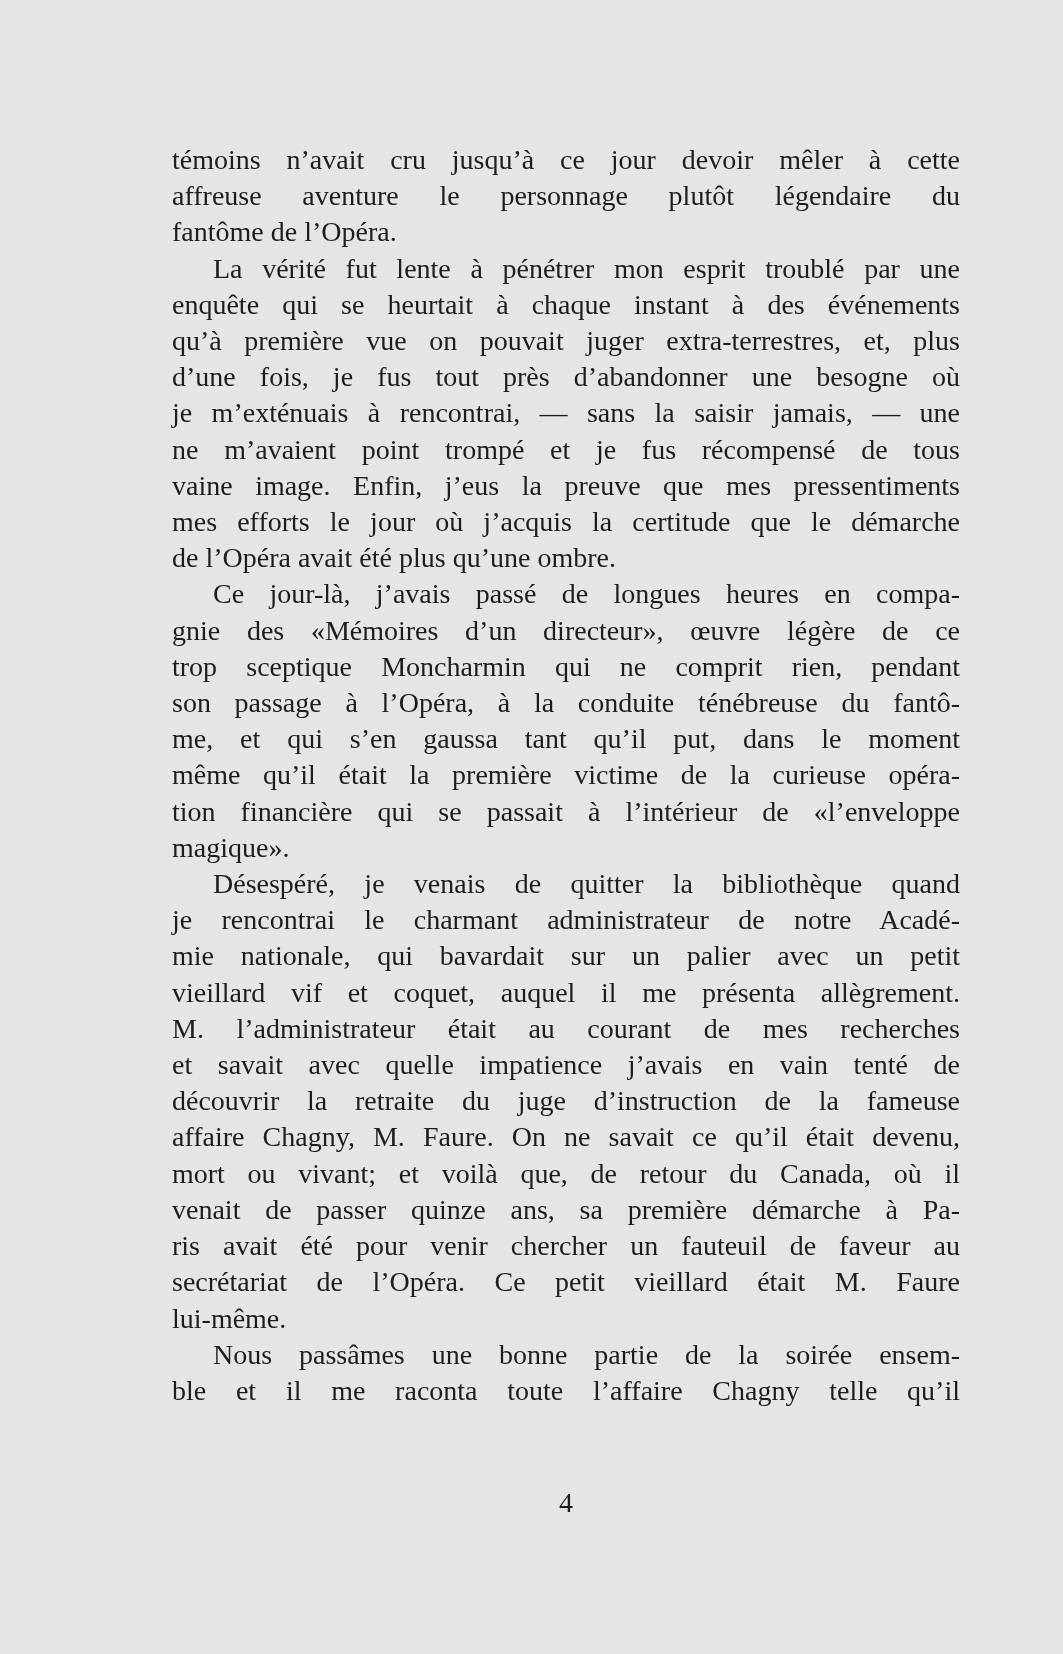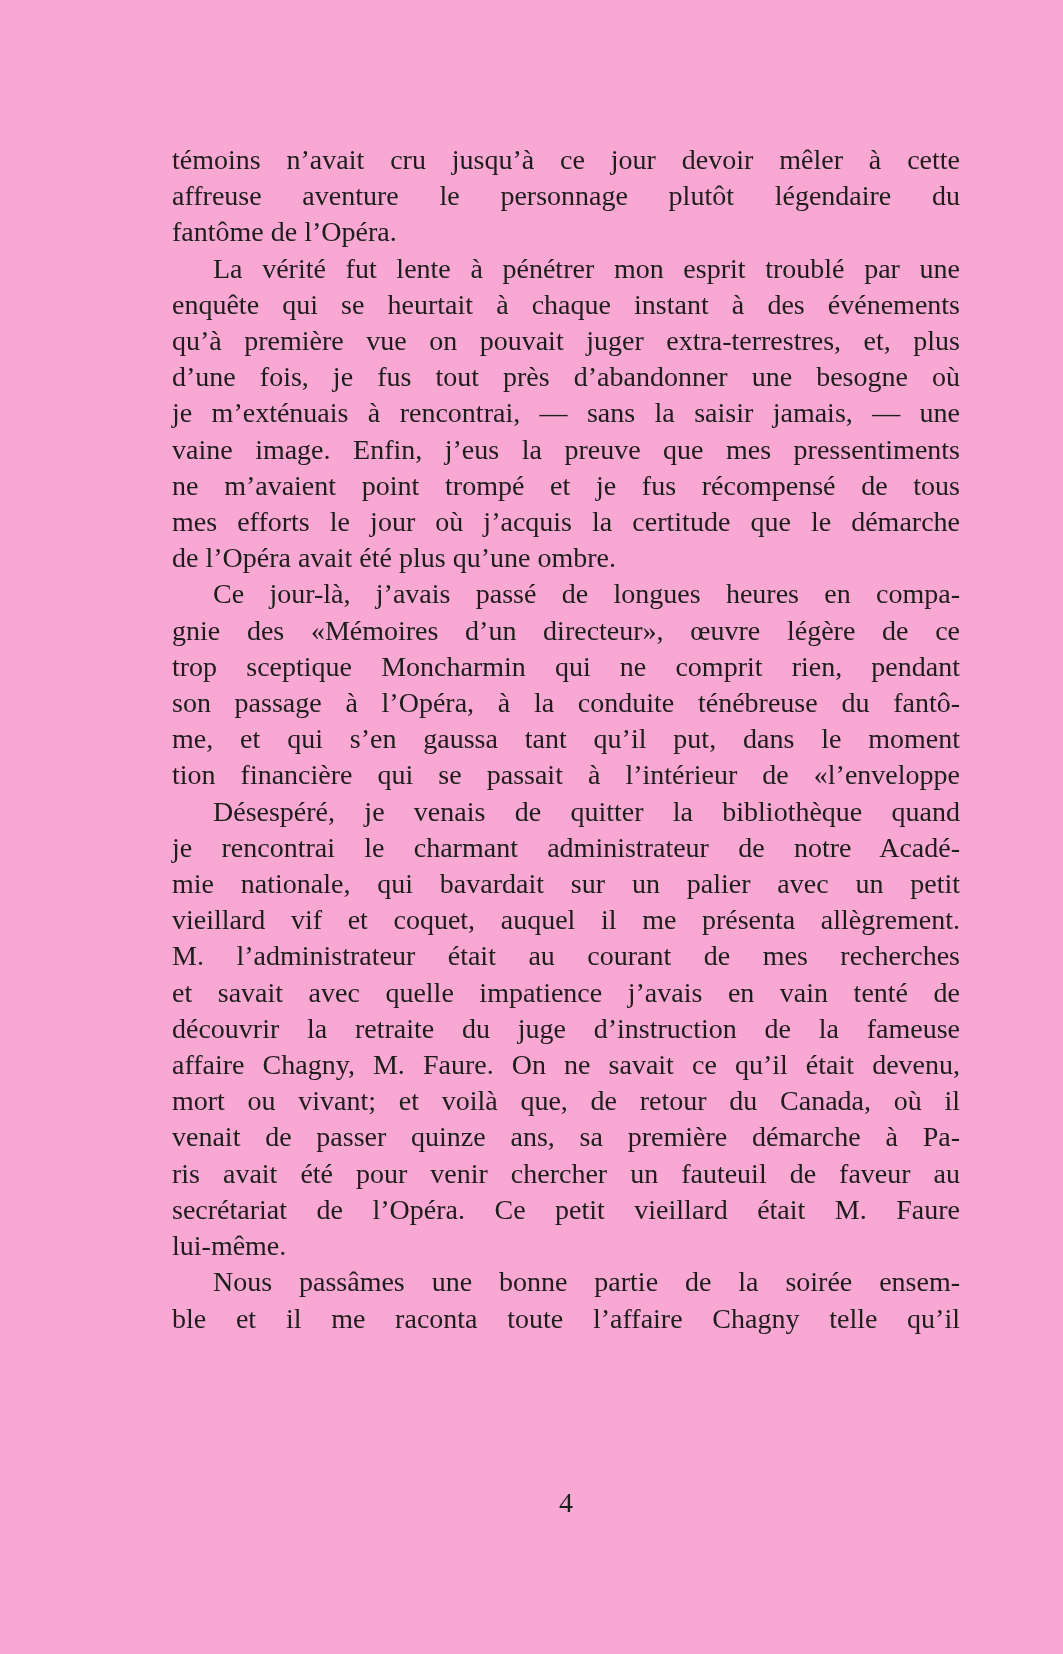--- a/index.html
+++ b/index.html
@@ -10,21 +10,21 @@
     width: 1063px;
     height: 1654px;
     background: #ffffff;
     position: relative;
     font-family: "Liberation Serif", serif;
     overflow: hidden;
   }
   .book-page {
     position: absolute;
     inset: 0;
-    background: #f9a8d4;
+    background: #e5e5e5;
   }
   .text-block {
     position: absolute;
     left: 172px;
     top: 142px;
     width: 788px;
     color: #1d1d1b;
     font-size: 28px;
     line-height: 36.2px;
   }
@@ -63,32 +63,34 @@
         <div class="line">témoins n’avait cru jusqu’à ce jour devoir mêler à cette</div>
         <div class="line">affreuse aventure le personnage plutôt légendaire du</div>
         <div class="line end">fantôme de l’Opéra.</div>
       </div>
       <div class="paragraph">
         <div class="line indent">La vérité fut lente à pénétrer mon esprit troublé par une</div>
         <div class="line">enquête qui se heurtait à chaque instant à des événements</div>
         <div class="line">qu’à première vue on pouvait juger extra-terrestres, et, plus</div>
         <div class="line">d’une fois, je fus tout près d’abandonner une besogne où</div>
         <div class="line">je m’exténuais à rencontrai, — sans la saisir jamais, — une</div>
+        <div class="line">ne m’avaient point trompé et je fus récompensé de tous</div>
         <div class="line">vaine image. Enfin, j’eus la preuve que mes pressentiments</div>
-        <div class="line">ne m’avaient point trompé et je fus récompensé de tous</div>
         <div class="line">mes efforts le jour où j’acquis la certitude que le démarche</div>
         <div class="line end">de l’Opéra avait été plus qu’une ombre.</div>
       </div>
       <div class="paragraph">
         <div class="line indent">Ce jour-là, j’avais passé de longues heures en compa-</div>
         <div class="line">gnie des «Mémoires d’un directeur», œuvre légère de ce</div>
         <div class="line">trop sceptique Moncharmin qui ne comprit rien, pendant</div>
         <div class="line">son passage à l’Opéra, à la conduite ténébreuse du fantô-</div>
         <div class="line">me, et qui s’en gaussa tant qu’il put, dans le moment</div>
+        <div class="line">même qu’il était la première victime de la curieuse opéra-</div>
         <div class="line">tion financière qui se passait à l’intérieur de «l’enveloppe</div>
+        <div class="line end">magique».</div>
       </div>
       <div class="paragraph">
         <div class="line indent">Désespéré, je venais de quitter la bibliothèque quand</div>
         <div class="line">je rencontrai le charmant administrateur de notre Acadé-</div>
         <div class="line">mie nationale, qui bavardait sur un palier avec un petit</div>
         <div class="line">vieillard vif et coquet, auquel il me présenta allègrement.</div>
         <div class="line">M. l’administrateur était au courant de mes recherches</div>
         <div class="line">et savait avec quelle impatience j’avais en vain tenté de</div>
         <div class="line">découvrir la retraite du juge d’instruction de la fameuse</div>
         <div class="line">affaire Chagny, M. Faure. On ne savait ce qu’il était devenu,</div>

